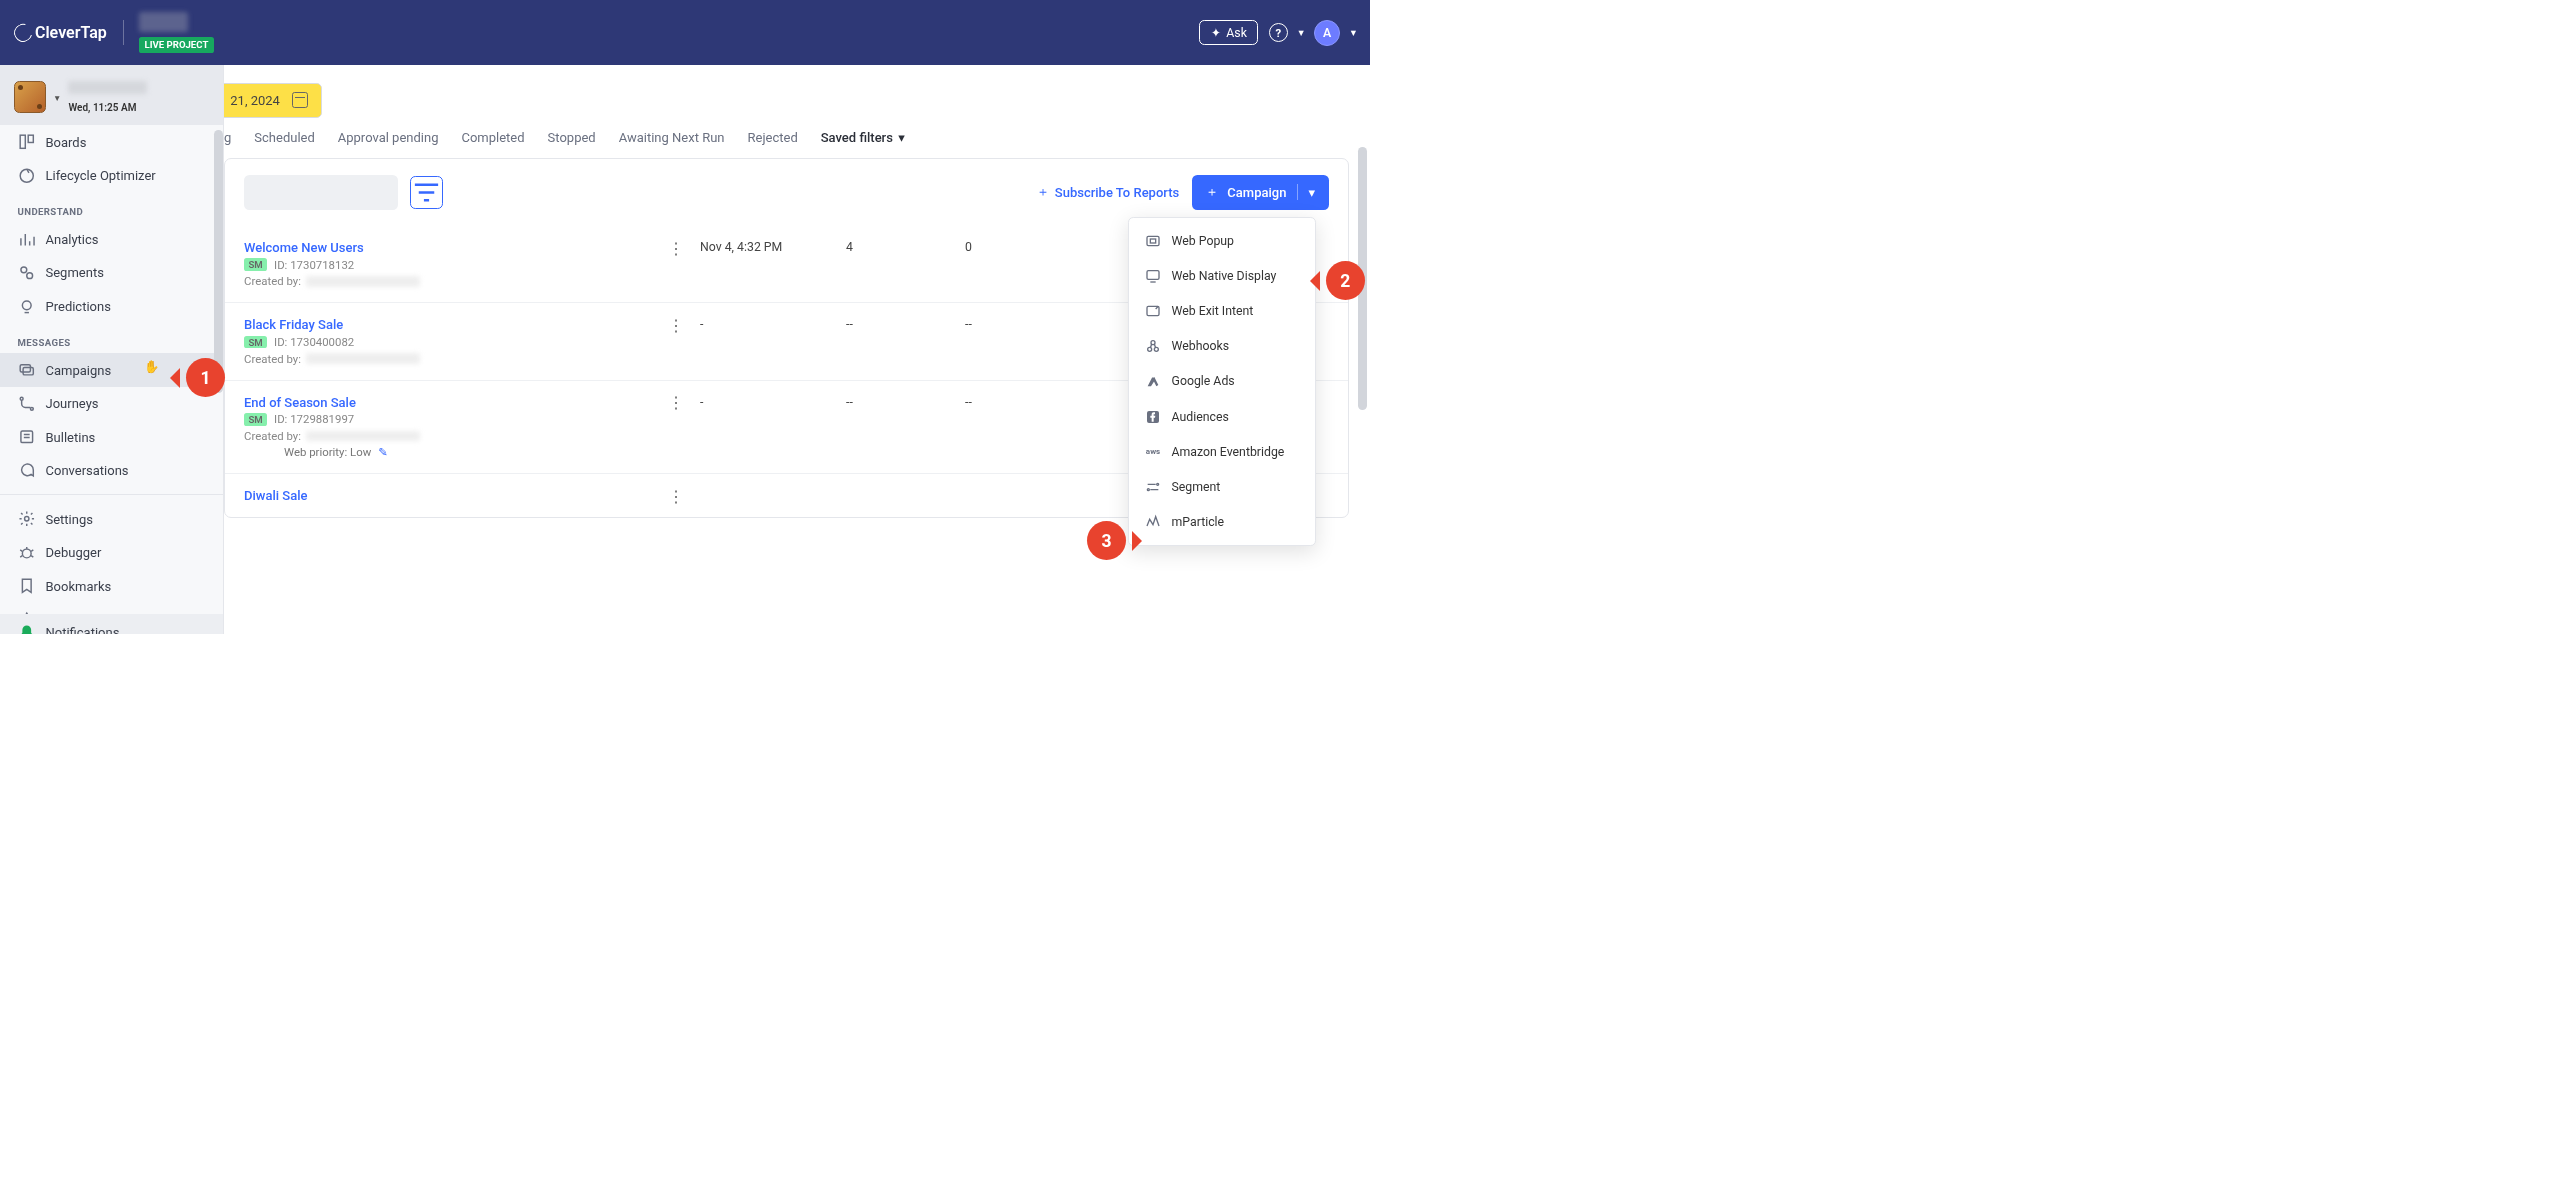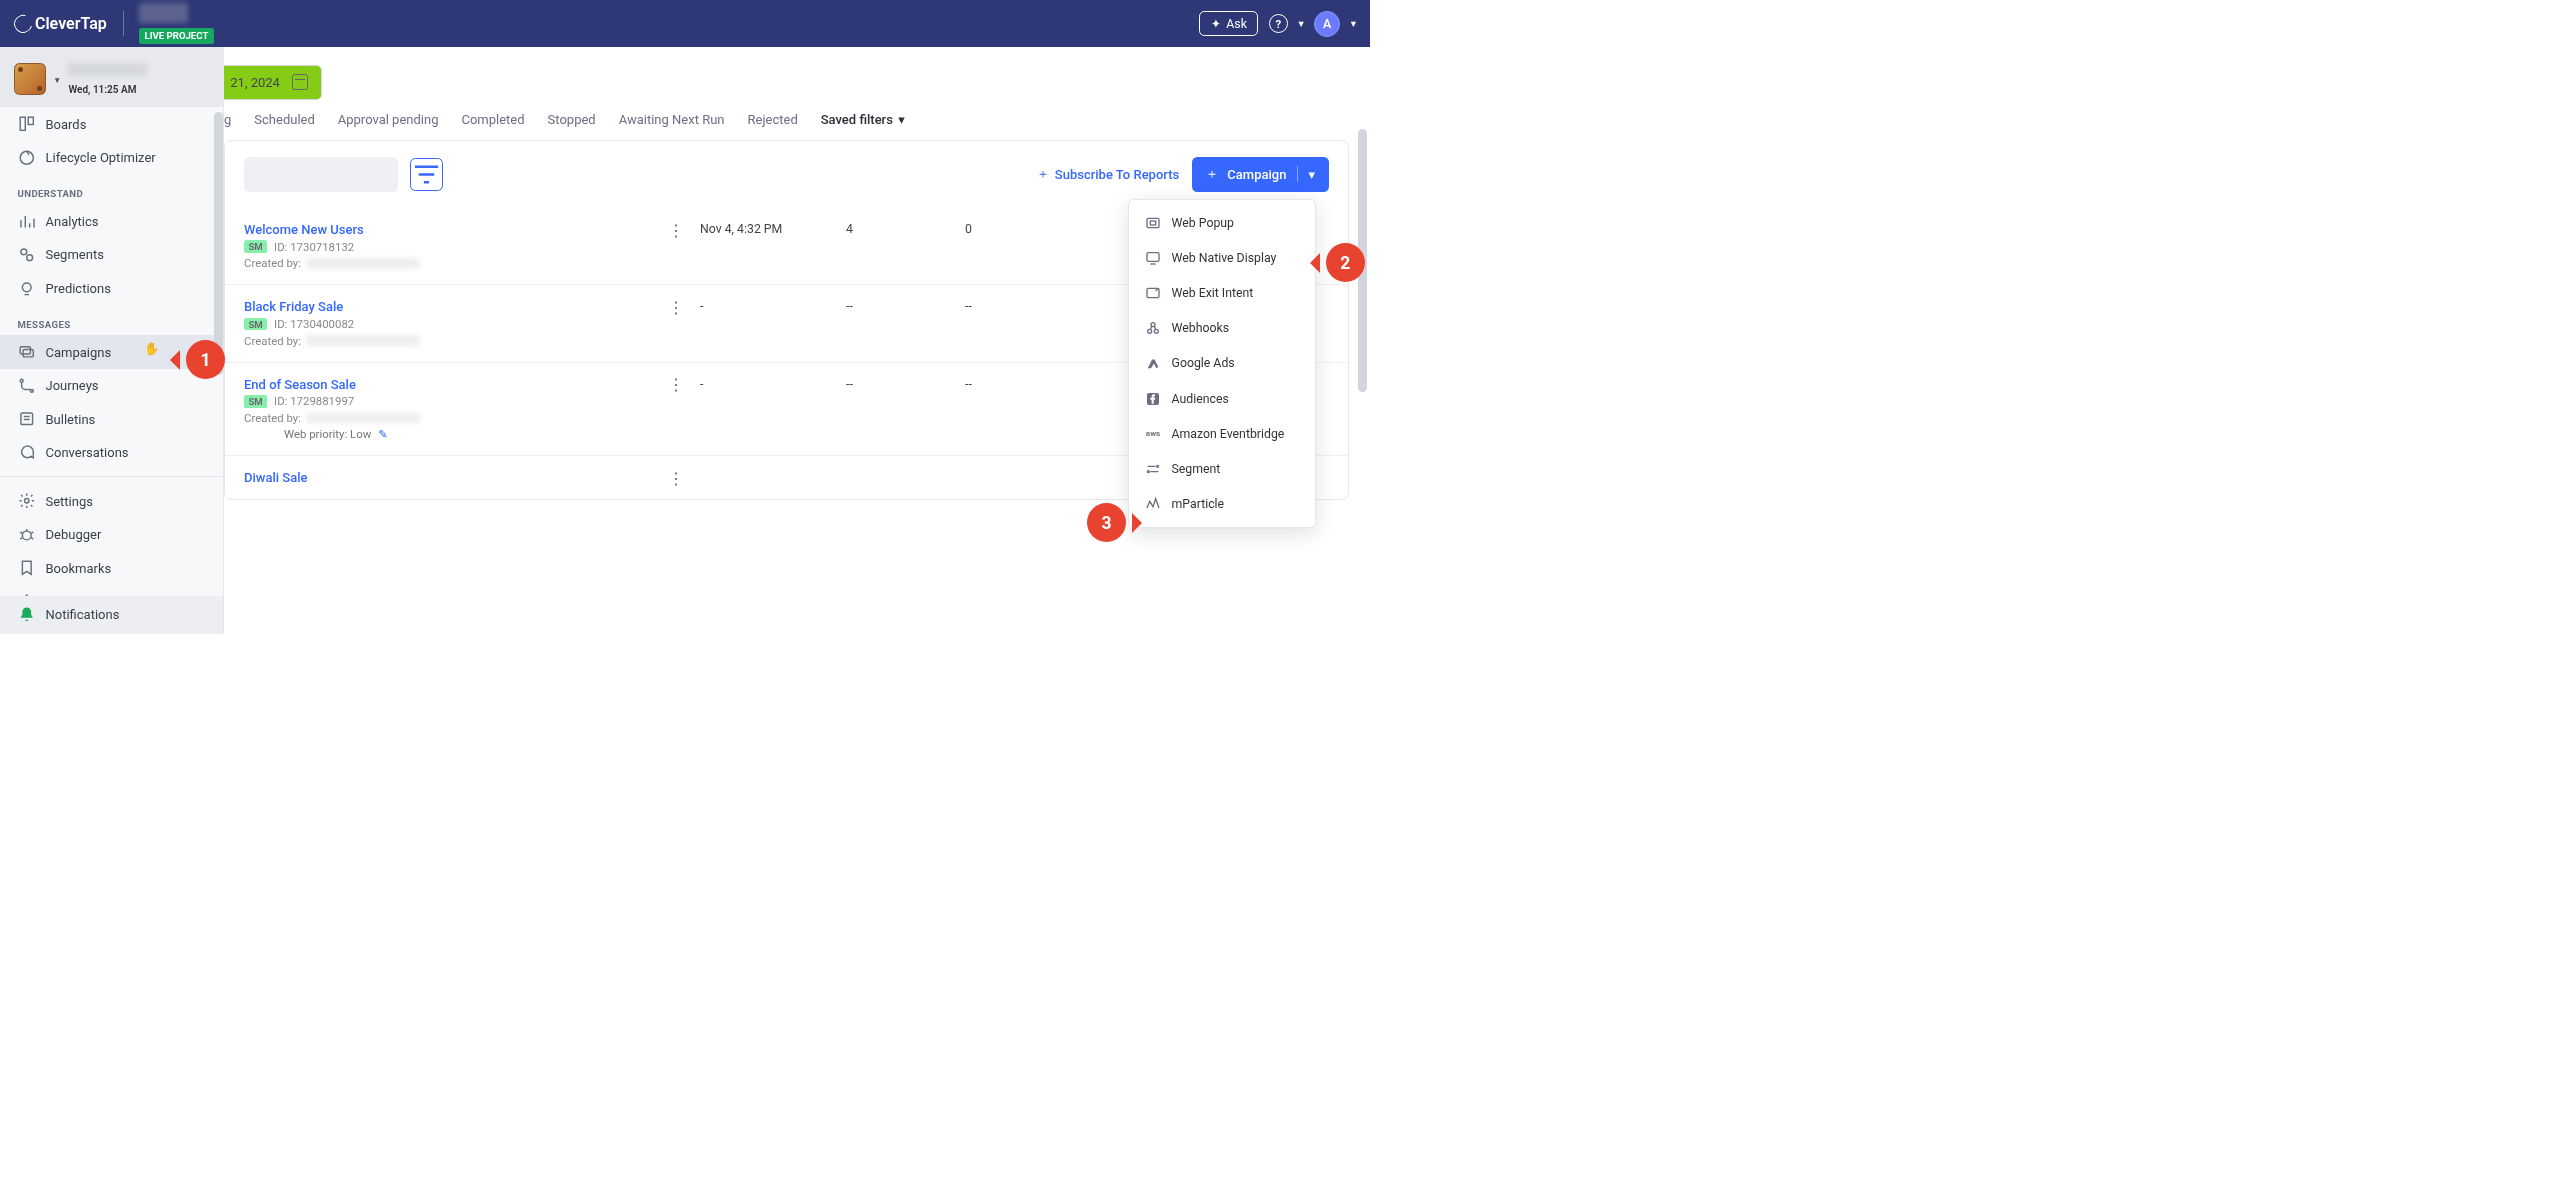--- a/index.html
+++ b/index.html
@@ -2,21 +2,21 @@
 <html style="font-size:14px"><head>
 <meta charset="utf-8">
 <style>
 * { margin: 0; padding: 0; box-sizing: border-box; font-family: -apple-system, BlinkMacSystemFont, "Segoe UI", Roboto, Arial, sans-serif; }
 
 body { background: #fff; width: 2576px; height: 1187px; transform: scale(0.5333); transform-origin: top left; overflow: hidden; }
 
 
 body { transform: none; width: 1370px; height: 634px; }
 
-.topbar { height: 47px; background: #2e3876; display: flex; align-items: center; padding: 0 14px; color: #fff; gap: 10.5px; }
+.topbar { height: 65px; background: #2e3876; display: flex; align-items: center; padding: 0 14px; color: #fff; gap: 10.5px; }
 .logo { font-size: 16px; font-weight: 600; display:flex; align-items:center; gap:3.5px;}
 .logo-swirl { width:17.5px; height:17.5px; border:1.8px solid #fff; border-radius:50%; border-right-color:transparent; display:inline-block; transform:rotate(-30deg);}
 .divider-v { width:0.9px; height:24.6px; background:rgba(255,255,255,0.3); margin:0 5.3px;}
 .proj-name { filter: blur(2.6px); color:#ccc; font-size:14px; background:rgba(200,200,200,0.3); border-radius:2.6px; padding:1.8px 14px;}
 .live-badge { background:#17a85f; color:#fff; font-size:9.6px; font-weight:700; padding:2.6px 5.3px; border-radius:2.6px; margin-top:3.5px;}
 .proj-wrap { display:flex; flex-direction:column; align-items:flex-start; gap:1.8px;}
 .topbar-spacer{flex:1;}
 .ask-btn{border:0.9px solid #fff; border-radius:5.3px; padding:4.4px 10.5px; display:flex; align-items:center; gap:5.3px; cursor:pointer; font-size:12.3px;}
 .help-circle{width:19px;height:19px;border:1.8px solid #fff;border-radius:50%;display:flex;align-items:center;justify-content:center;font-size:11.4px;font-weight:700;cursor:pointer;}
 .chev-down{font-size:10.5px;cursor:pointer;}
@@ -41,21 +41,21 @@
 .nav-icon{width:17.5px;height:17.5px;display:flex;align-items:center;justify-content:center;color:#6a7080;flex-shrink:0;}
 .nav-group-label{font-size:9.6px;font-weight:700;color:#6a7080;letter-spacing:0.4px;padding:14px 17.5px 5.3px 17.5px;}
 .nav-sep{height:0.9px;background:#e4e6eb;margin:7px 0;}
 
 .bottom-notif{position:absolute;bottom:0;left:0;right:0;padding:10.5px 17.5px;display:flex;align-items:center;gap:10.5px;background:#eceef2;color:#3a3f4b;font-size:13px;cursor:pointer;}
 .bell{color:#1aab5a;}
 
 .main{flex:1;position:relative;overflow:hidden;}
 .main-inner{padding:0;}
 .date-row{display:flex;align-items:center;gap:8.8px;padding:17.5px 0 12.3px 0; margin-left:-7px;}
-.date-pick{border:0.9px solid #d8dbe1;background:#84cc16;border-radius:5.3px;padding:8.8px 12.3px;display:flex;align-items:center;gap:12.3px;font-size:13px;color:#444;cursor:pointer;}
+.date-pick{border:0.9px solid #d8dbe1;background:#fde047;border-radius:5.3px;padding:8.8px 12.3px;display:flex;align-items:center;gap:12.3px;font-size:13px;color:#444;cursor:pointer;}
 .cal-icon{width:16px;height:16px;border:1.3px solid #666;border-radius:2.6px;position:relative;}
 .cal-icon::before{content:"";position:absolute;top:3.5px;left:1.8px;right:1.8px;height:0.9px;background:#666;}
 
 .tabs-row{display:flex;align-items:center;gap:23px;font-size:13px;color:#6a7080;padding:0 0 12.3px 0;}
 .tab{cursor:pointer;}
 .tab.strong{color:#2b2f38;font-weight:500;}
 .saved-filters{display:flex;align-items:center;gap:5.3px;color:#2b2f38;cursor:pointer;}
 
 .content-card{border:0.9px solid #e4e6eb;border-radius:7px;margin:0 21px 0 0;position:relative;}
 .toolbar-row{display:flex;align-items:center;padding:16px 19px;gap:12.3px;}

